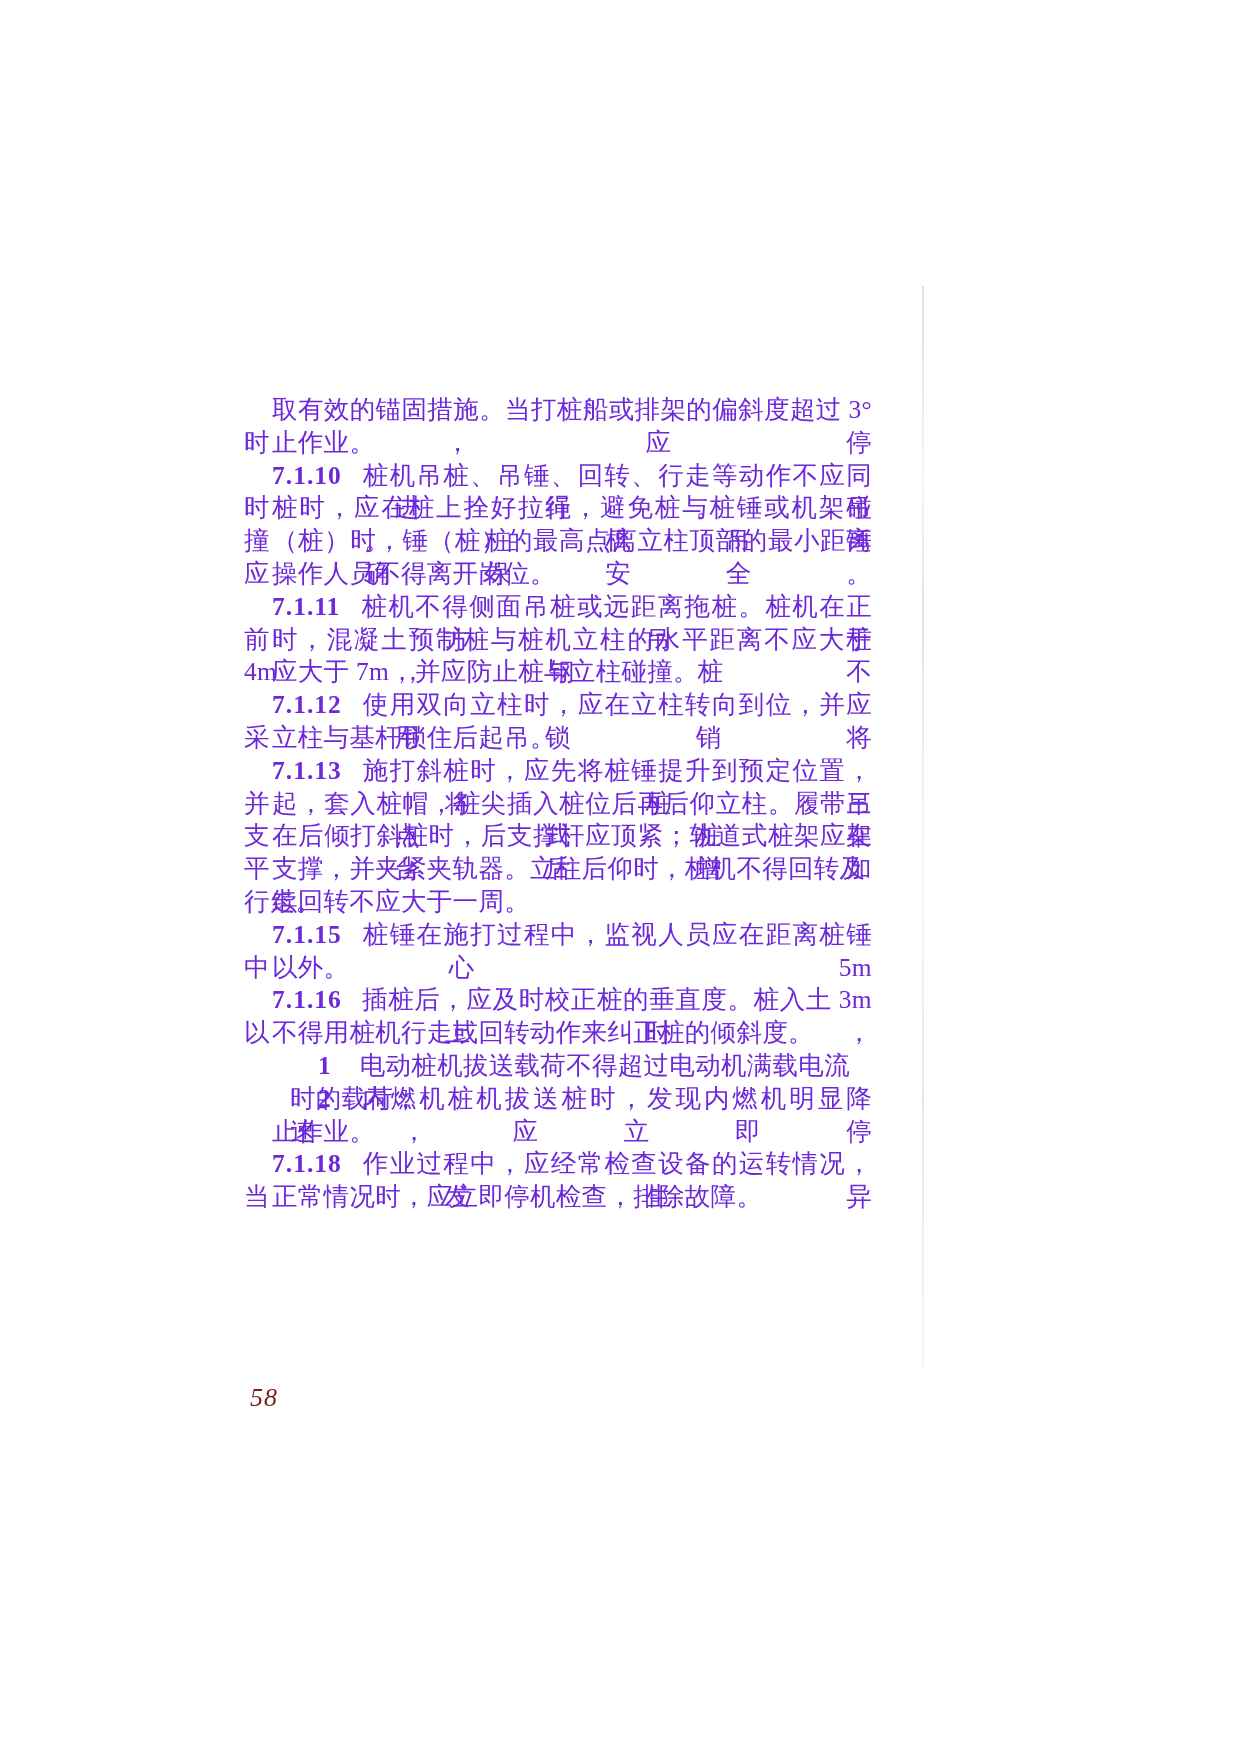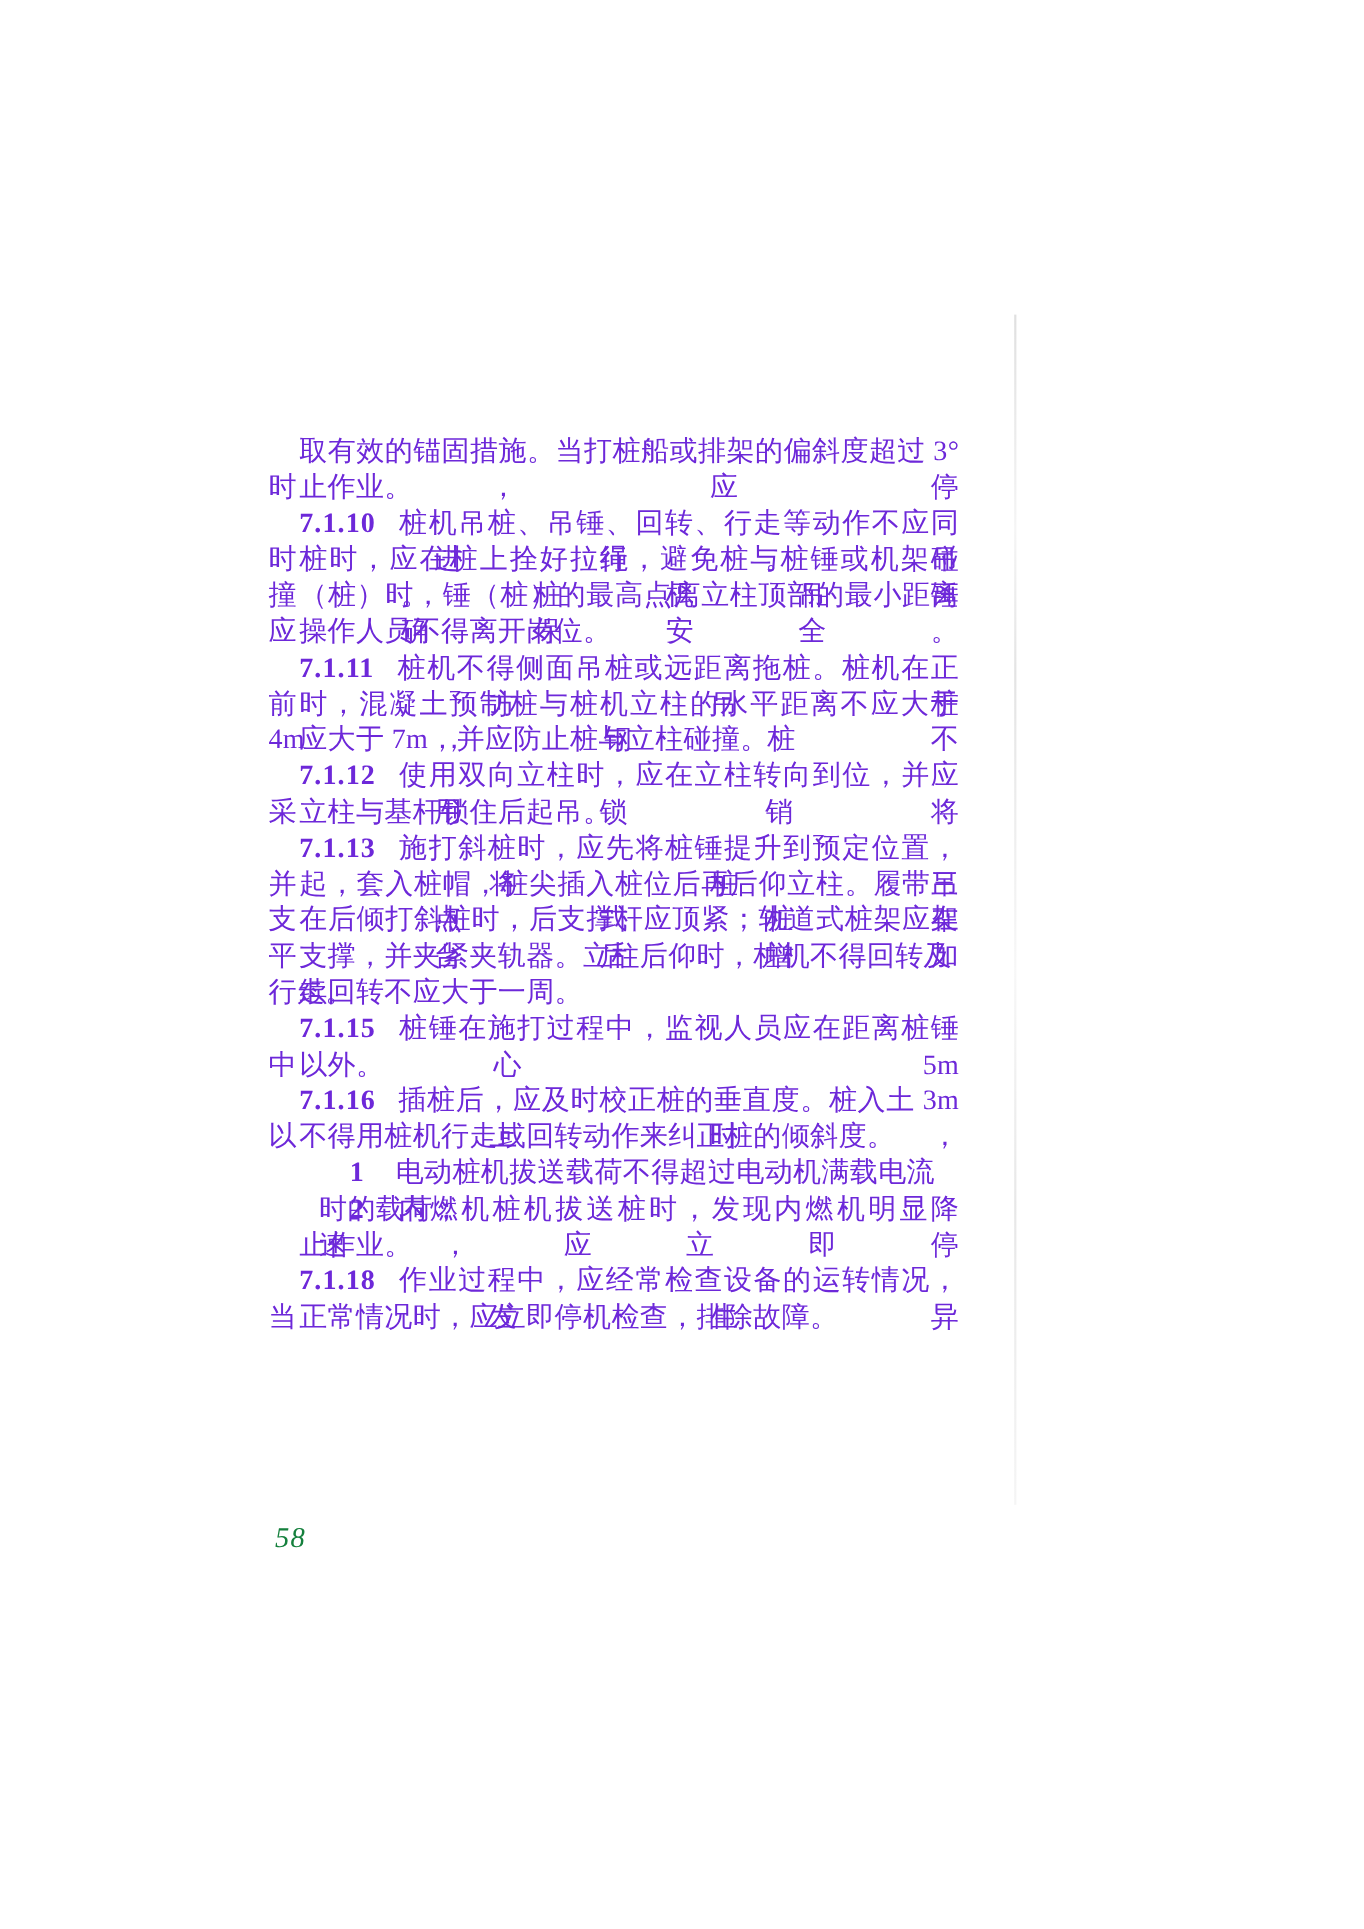--- a/index.html
+++ b/index.html
@@ -25,21 +25,21 @@
   .num{font-weight:700;margin-right:20px;letter-spacing:1px;margin-left:28px;}
   .num:empty{margin-right:0;letter-spacing:0;}
   
   .ln.item{padding-left:46px;}
   .ln.item .num{margin-right:28px;}
   .page-number{
     position:absolute;
     left:250px;top:1383px;
     font-size:26px;
     font-style:italic;
-    color:#15803d;
+    color:#7f1d1d;
     letter-spacing:1px;
   }
   
   .scan-artifact{
     position:absolute;
     left:922px;top:286px;
     width:2px;height:1082px;
     background:linear-gradient(to bottom,
       rgba(60,60,60,0.16) 0%,
       rgba(60,60,60,0.05) 18%,

